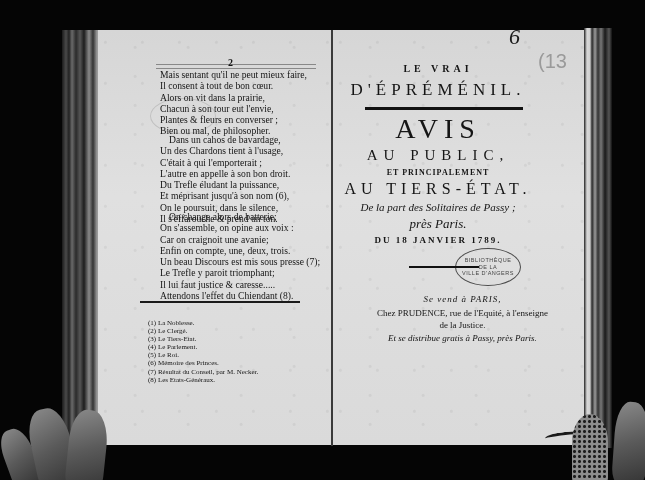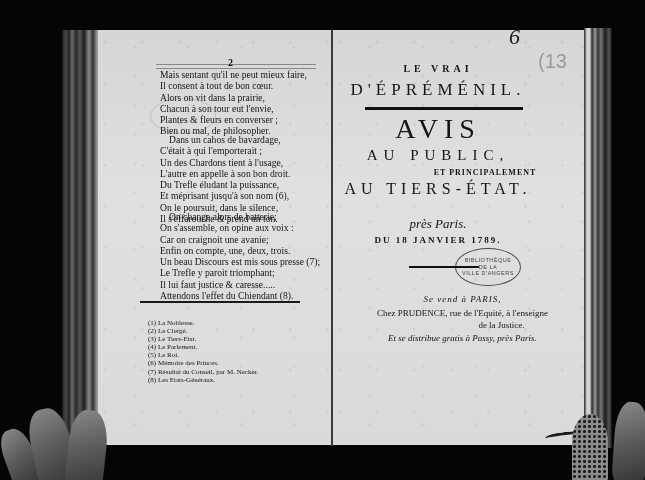--- a/index.html
+++ b/index.html
@@ -63,37 +63,37 @@
     border: 1px solid rgba(0,0,0,0.12); border-radius: 50%;
   }
 
   
   .small-caps { letter-spacing: 2px; text-align: center; position: absolute; left: 0; width: 210px; }
   .title-le-vrai { top: 33px; font-size: 10px; font-weight: bold; letter-spacing: 4px; }
   .title-name { top: 50px; font-size: 17px; letter-spacing: 5px; }
   .title-rule-top { position: absolute; left: 32px; top: 77px; width: 158px; height: 3px; background: #111; }
   .title-avis { top: 84px; font-size: 28px; letter-spacing: 6px; line-height: 30px; }
   .title-au-public { top: 117px; font-size: 15px; letter-spacing: 6px; }
-  .title-principal { top: 138px; font-size: 8px; letter-spacing: 1px; font-weight: bold; padding-left: 47px; }
+  .title-principal { top: 138px; font-size: 8px; letter-spacing: 1px; font-weight: bold; }
   .title-tiers { top: 150px; font-size: 16px; letter-spacing: 5px; }
   .title-from { top: 171px; font-size: 11px; font-style: italic; letter-spacing: 0; }
   .title-place { top: 186px; font-size: 13px; font-style: italic; letter-spacing: 0; }
   .title-date { top: 205px; font-size: 9px; font-weight: bold; letter-spacing: 2px; }
   .mid-rule { position: absolute; left: 76px; top: 270px; width: 70px; height: 2px; background: #111; }
   .stamp {
     position: absolute; left: 122px; top: 218px; width: 64px; height: 36px;
     border: 1.5px solid #4a4a4a; border-radius: 50%;
     font-size: 5.5px; line-height: 6.5px; text-align: center; color: #444;
     font-family: "Liberation Sans", sans-serif; letter-spacing: 0.5px;
     display: flex; flex-direction: column; justify-content: center;
   }
   .imprint { position: absolute; left: 0; width: 259px; text-align: center; font-size: 9px; }
   .imp-1 { top: 264px; font-style: italic; letter-spacing: 1px; }
   .imp-2 { top: 278px; }
-  .imp-3 { top: 290px; padding-left: 39px; }
+  .imp-3 { top: 290px; }
   .imp-4 { top: 303px; font-style: italic; }
   .handwritten-1 {
     position: absolute; left: 176px; top: -6px; font-size: 22px; font-style: italic; color: #1a1a1a;
   }
   .handwritten-2 {
     position: absolute; left: 205px; top: 20px; font-size: 20px; color: #9a9a9a;
     font-family: "Liberation Sans", sans-serif;
   }
   .edge-mark {
     position: absolute; left: 212px; top: 402px; width: 40px; height: 6px;
@@ -133,22 +133,22 @@
       <div>Mais sentant qu'il ne peut mieux faire,</div>
       <div>Il consent à tout de bon cœur.</div>
       <div>Alors on vit dans la prairie,</div>
       <div>Chacun à son tour eut l'envie,</div>
       <div>Plantes &amp; fleurs en converser ;</div>
       <div>Bien ou mal, de philosopher.</div>
     </div>
 
     <div class="verse stanza-2">
       <div class="indent">Dans un cahos de bavardage,</div>
+      <div>Un des Chardons tient à l'usage,</div>
       <div>C'était à qui l'emporterait ;</div>
-      <div>Un des Chardons tient à l'usage,</div>
       <div>L'autre en appelle à son bon droit.</div>
       <div>Du Trefle éludant la puissance,</div>
       <div>Et méprisant jusqu'à son nom (6),</div>
       <div>On le poursuit, dans le silence,</div>
       <div>Il s'effarouche &amp; prend un ton.</div>
     </div>
 
     <div class="verse stanza-3">
       <div class="indent">On change alors de batterie;</div>
       <div>On s'assemble, on opine aux voix :</div>
@@ -179,20 +179,21 @@
     <div class="handwritten-1">6</div>
     <div class="handwritten-2">(13</div>
 
     <div class="small-caps title-le-vrai">LE VRAI</div>
     <div class="small-caps title-name">D'ÉPRÉMÉNIL.</div>
     <div class="title-rule-top"></div>
     <div class="small-caps title-avis">AVIS</div>
     <div class="small-caps title-au-public">AU PUBLIC,</div>
     <div class="small-caps title-principal">ET PRINCIPALEMENT</div>
     <div class="small-caps title-tiers">AU TIERS-ÉTAT.</div>
+    <div class="small-caps title-from">De la part des Solitaires de Passy ;</div>
     <div class="small-caps title-place">près Paris.</div>
     <div class="small-caps title-date">DU 18 JANVIER 1789.</div>
 
     <div class="stamp">
       <div>BIBLIOTHÈQUE</div>
       <div>DE LA</div>
       <div>VILLE D'ANGERS</div>
     </div>
     <div class="mid-rule" style="top:236px;"></div>
 

